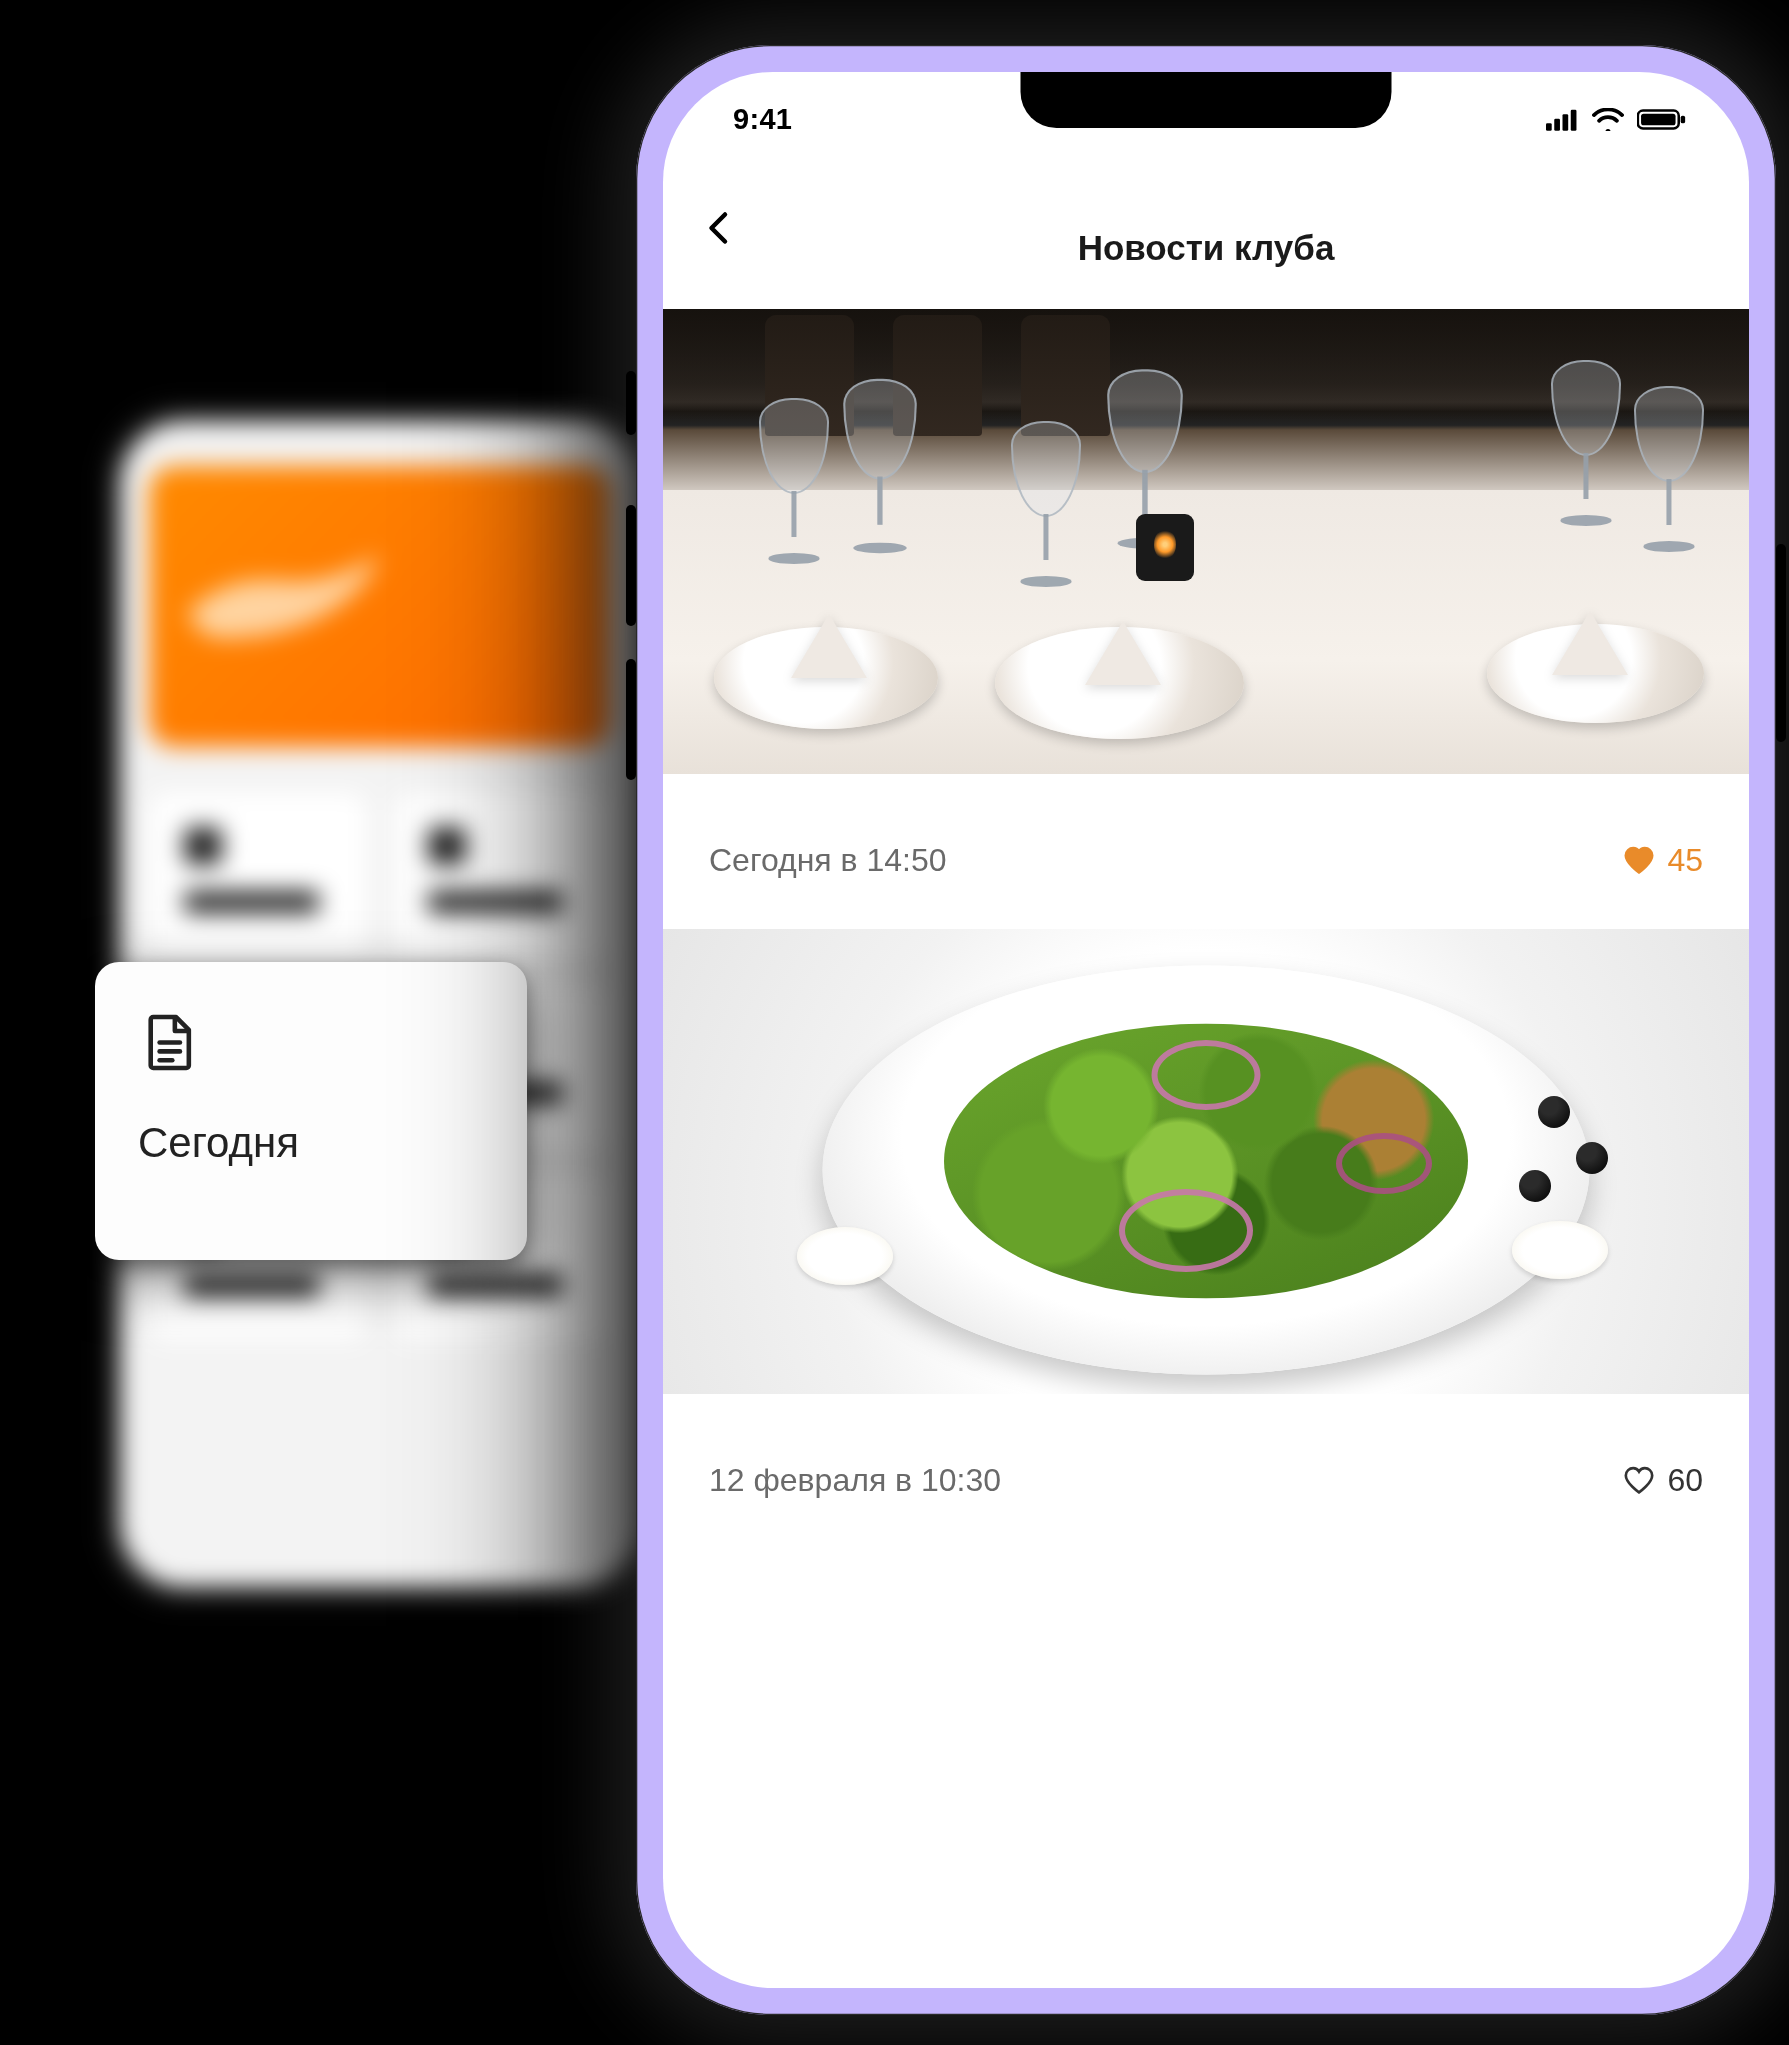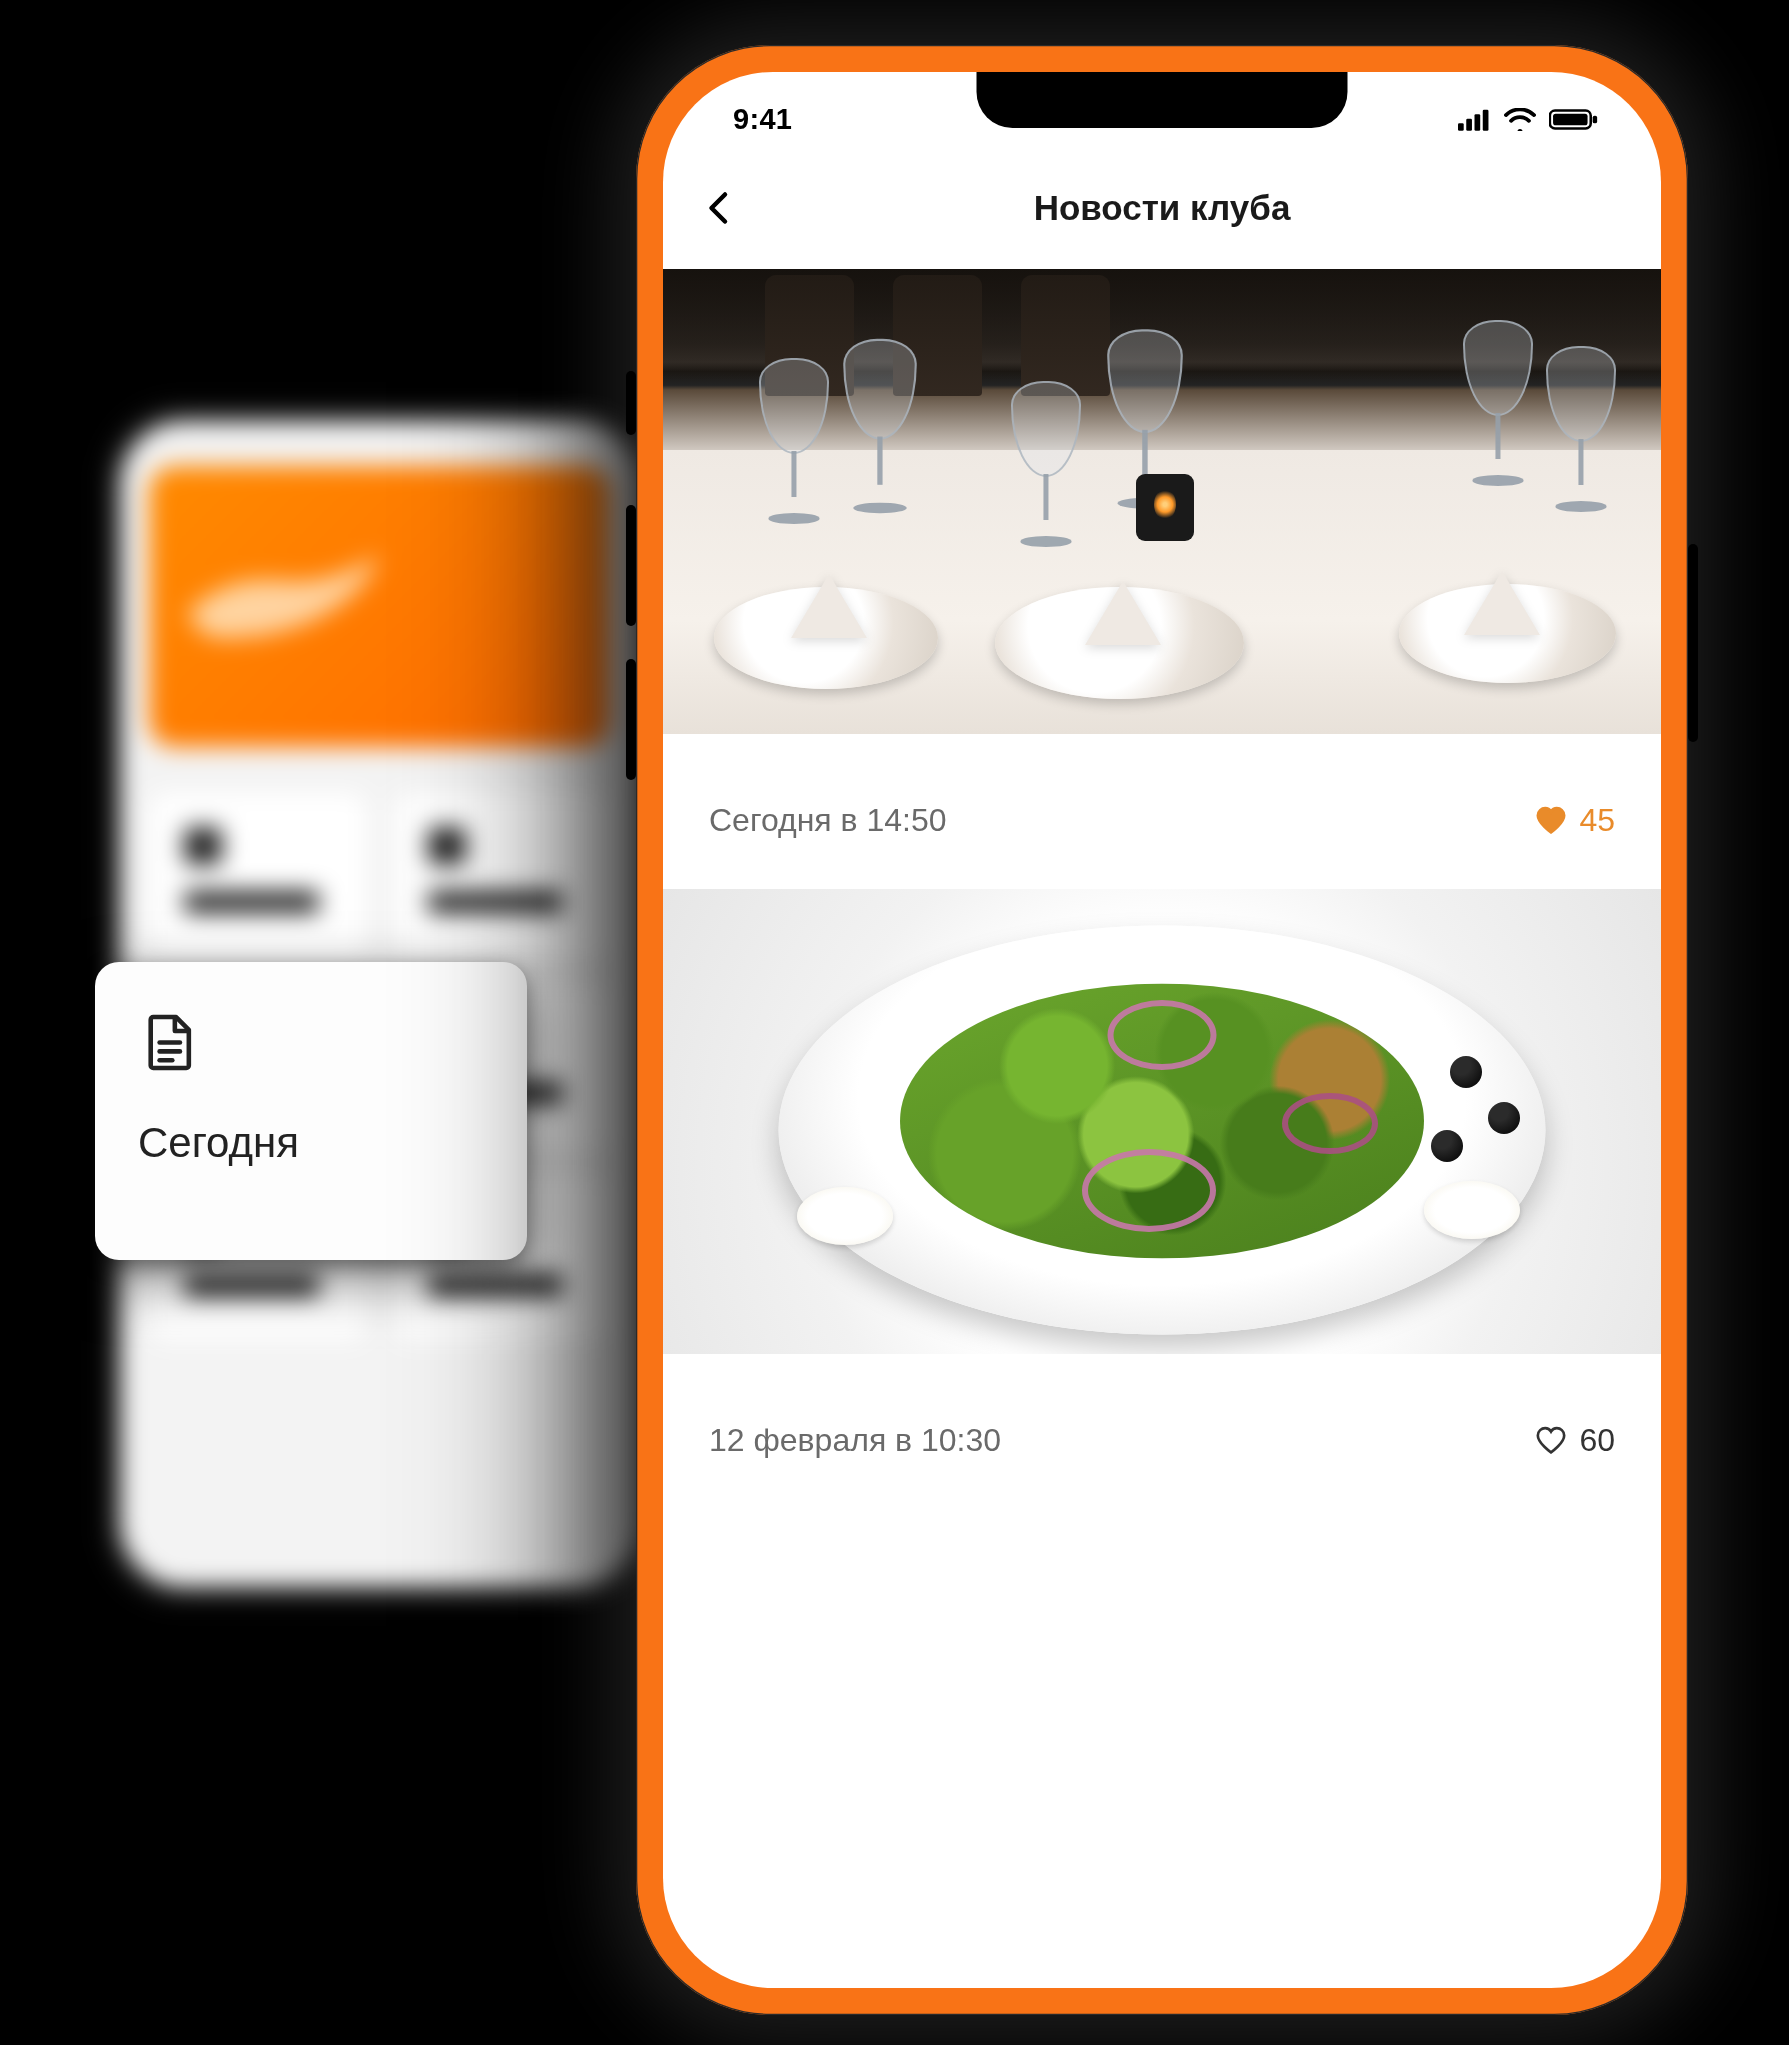--- a/index.html
+++ b/index.html
@@ -87,24 +87,24 @@
     font-size: 42px;
     font-weight: 500;
     color: #222;
   }
 
   
   .front-phone {
     position: absolute;
     left: 636px;
     top: 45px;
-    width: 1052px;
+    width: 1140px;
     height: 1970px;
     border-radius: 134px;
-    background: #f97316;
+    background: #c4b5fd;
     box-shadow:
       0 0 0 1.3px #2a2a2a inset,
       0 0 77px 25.6px rgba(60,60,60,0.5),
       0 0 166px 51px rgba(0,0,0,0.8);
     z-index: 10;
   }
   
   .side-btn {
     position: absolute;
     background: #000;
@@ -154,20 +154,21 @@
     padding: 20.5px 38px 41px;
   }
   .back-chevron { width: 36px; height: 36px; flex: none; }
   .nav-title {
     flex: 1;
     text-align: center;
     font-size: 35px;
     font-weight: 800;
     color: #1a1a1a;
     margin-left: -36px; 
+    margin-top: 40px;
   }
 
   
   .feed { padding: 0; }
   .card { }
   .card-image {
     width: 100%;
     height: 465px;
     background: #ccc;
     position: relative;

